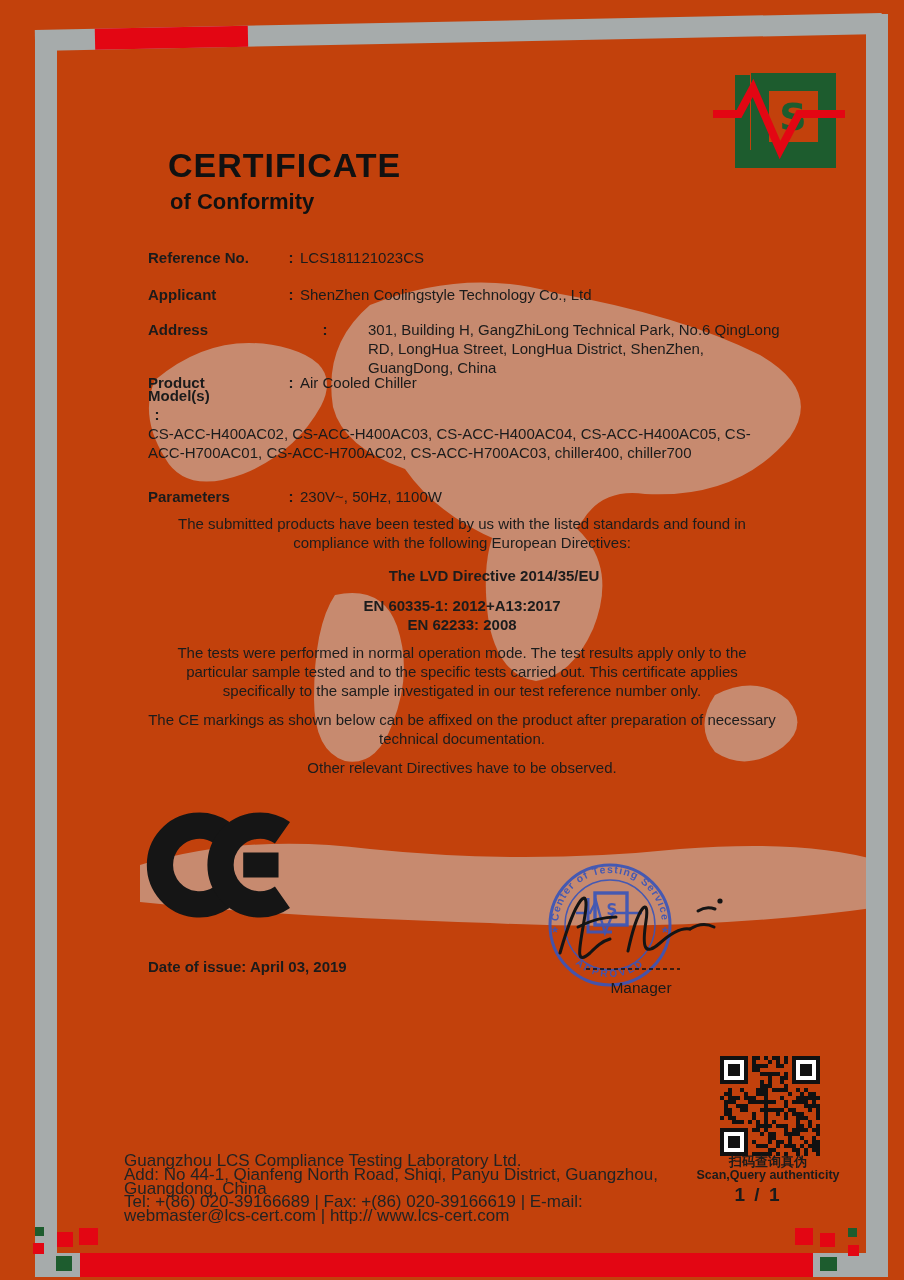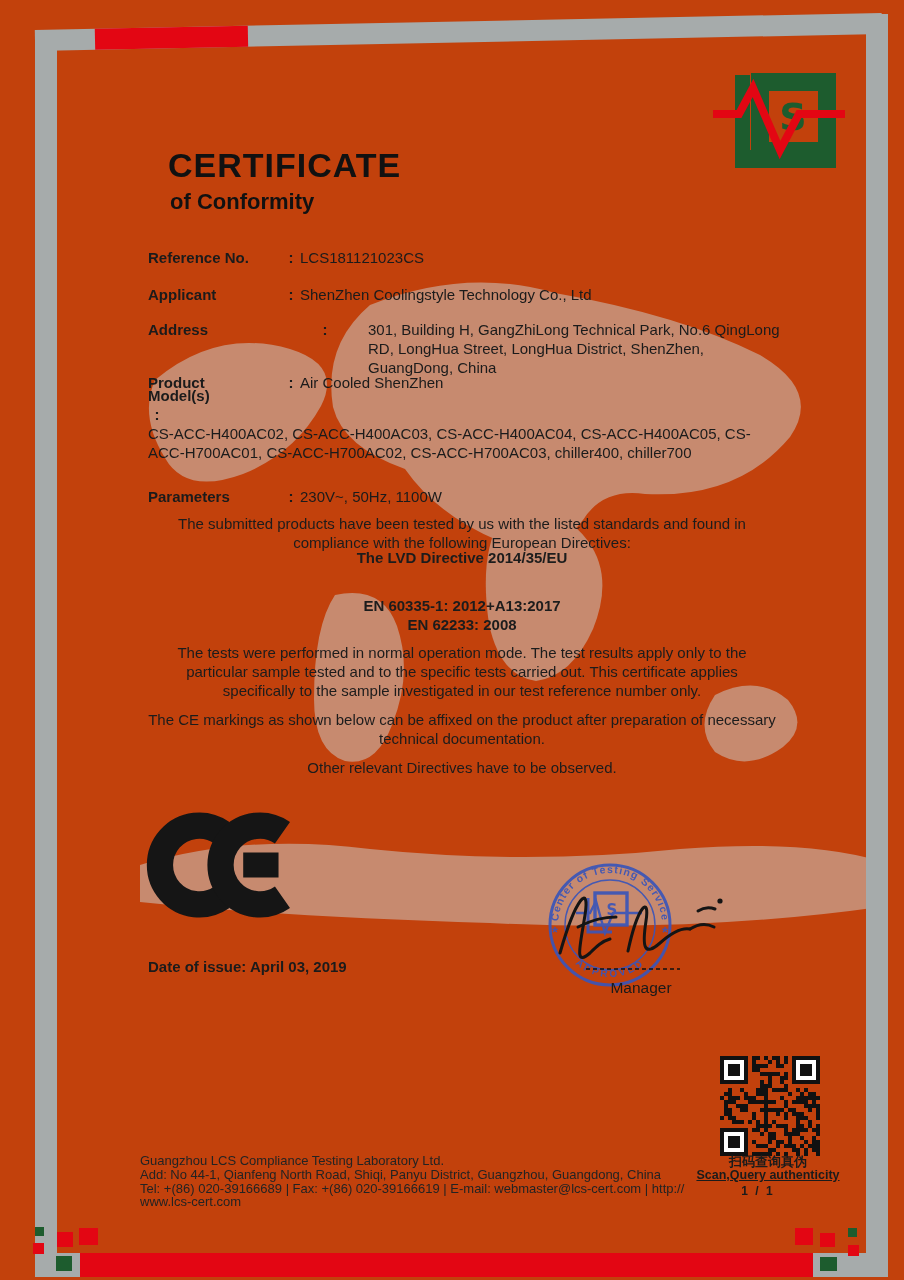--- a/index.html
+++ b/index.html
@@ -24,25 +24,25 @@
   .title-main{left:168px;top:146px;font-size:34px;font-weight:bold;letter-spacing:1px;color:#111;}
   .title-sub{left:170px;top:189px;font-size:22px;font-weight:bold;color:#111;}
   .field-row{left:148px;width:632px;display:flex;align-items:flex-start;font-size:15px;line-height:19px;}
   .field-label{width:134px;font-weight:bold;flex:0 0 auto;}
   .field-colon{width:18px;flex:0 0 auto;font-weight:bold;text-align:center;}
   .field-value{flex:1;font-weight:normal;}
   .para{left:148px;width:628px;font-size:15px;line-height:19px;color:#1c1c1c;text-align:center;}
   .bold{font-weight:bold;}
   .date-line{left:148px;top:958px;font-size:15px;font-weight:bold;}
   
-  .footer-block{left:140px;top:1154px;width:565px;font-size:13px;line-height:13.8px;color:#232323;}
+  .footer-block{left:124px;top:1154px;width:565px;font-size:17px;line-height:13.8px;color:#232323;}
   .qr-box{left:720px;top:1056px;width:100px;height:100px;}
   .qr-cap-cn{left:688px;top:1153px;width:160px;text-align:center;font-size:13px;font-weight:bold;}
-  .qr-cap-en{left:688px;top:1168px;width:160px;text-align:center;font-size:12.5px;font-weight:bold;text-decoration:underline;}
-  .page-num{left:688px;top:1184px;width:140px;text-align:center;font-size:12px;font-weight:bold;letter-spacing:2px;}
+  .qr-cap-en{left:688px;top:1168px;width:160px;text-align:center;font-size:12.5px;font-weight:bold;}
+  .page-num{left:688px;top:1184px;width:140px;text-align:center;font-size:19px;font-weight:bold;letter-spacing:2px;}
   
   .map{left:130px;top:265px;opacity:0.5;}
   .stamp-wrap{left:538px;top:853px;}
   .lcs-logo{left:713px;top:66px;}
   .ce-wrap{left:146px;top:812px;}
 </style>
 </head>
 <body>
 
 <div class="page">
@@ -102,35 +102,35 @@
     <span class="field-value">ShenZhen Coolingstyle Technology Co., Ltd</span>
   </div>
   <div class="abs field-row" style="top:320px;gap:34px;">
     <span class="field-label">Address</span>
     <span class="field-colon">:</span>
     <span class="field-value">301, Building H, GangZhiLong Technical Park, No.6 QingLong RD, LongHua Street, LongHua District, ShenZhen, GuangDong, China</span>
   </div>
   <div class="abs field-row" style="top:373px;">
     <span class="field-label">Product</span>
     <span class="field-colon">:</span>
-    <span class="field-value">Air Cooled ShenZhen</span>
+    <span class="field-value">Air Cooled Chiller</span>
   </div>
   <div class="abs field-row" style="top:386px;flex-direction:column;">
     <span class="field-label">Model(s)</span>
     <span class="field-colon">:</span>
     <span class="field-value">CS-ACC-H400AC02, CS-ACC-H400AC03, CS-ACC-H400AC04, CS-ACC-H400AC05, CS-ACC-H700AC01, CS-ACC-H700AC02, CS-ACC-H700AC03, chiller400, chiller700</span>
   </div>
   <div class="abs field-row" style="top:487px;">
     <span class="field-label">Parameters</span>
     <span class="field-colon">:</span>
     <span class="field-value">230V~, 50Hz, 1100W</span>
   </div>
 
   <div class="abs para" style="top:514px;">The submitted products have been tested by us with the listed standards and found in compliance with the following European Directives:</div>
-  <div class="abs para bold" style="top:548px;">The LVD Directive 2014/35/EU</div>
+  <div class="abs para bold" style="top:566px;margin-left:32px;">The LVD Directive 2014/35/EU</div>
   <div class="abs para bold" style="top:596px;">EN 60335-1: 2012+A13:2017</div>
   <div class="abs para bold" style="top:615px;">EN 62233: 2008</div>
   <div class="abs para" style="top:643px;">The tests were performed in normal operation mode. The test results apply only to the particular sample tested and to the specific tests carried out. This certificate applies specifically to the sample investigated in our test reference number only.</div>
   <div class="abs para" style="top:710px;">The CE markings as shown below can be affixed on the product after preparation of necessary technical documentation.</div>
   <div class="abs para" style="top:758px;">Other relevant Directives have to be observed.</div>
 
   <div class="abs ce-wrap">
     <svg width="152" height="106" viewBox="0 0 300 210" aria-label="CE">
       <path d="M149.8,41.1 A78,78 0 1 0 149.8,168.9" fill="none" stroke="#151515" stroke-width="52"></path>
       <path d="M269.8,41.1 A78,78 0 1 0 269.8,168.9" fill="none" stroke="#151515" stroke-width="52"></path>

